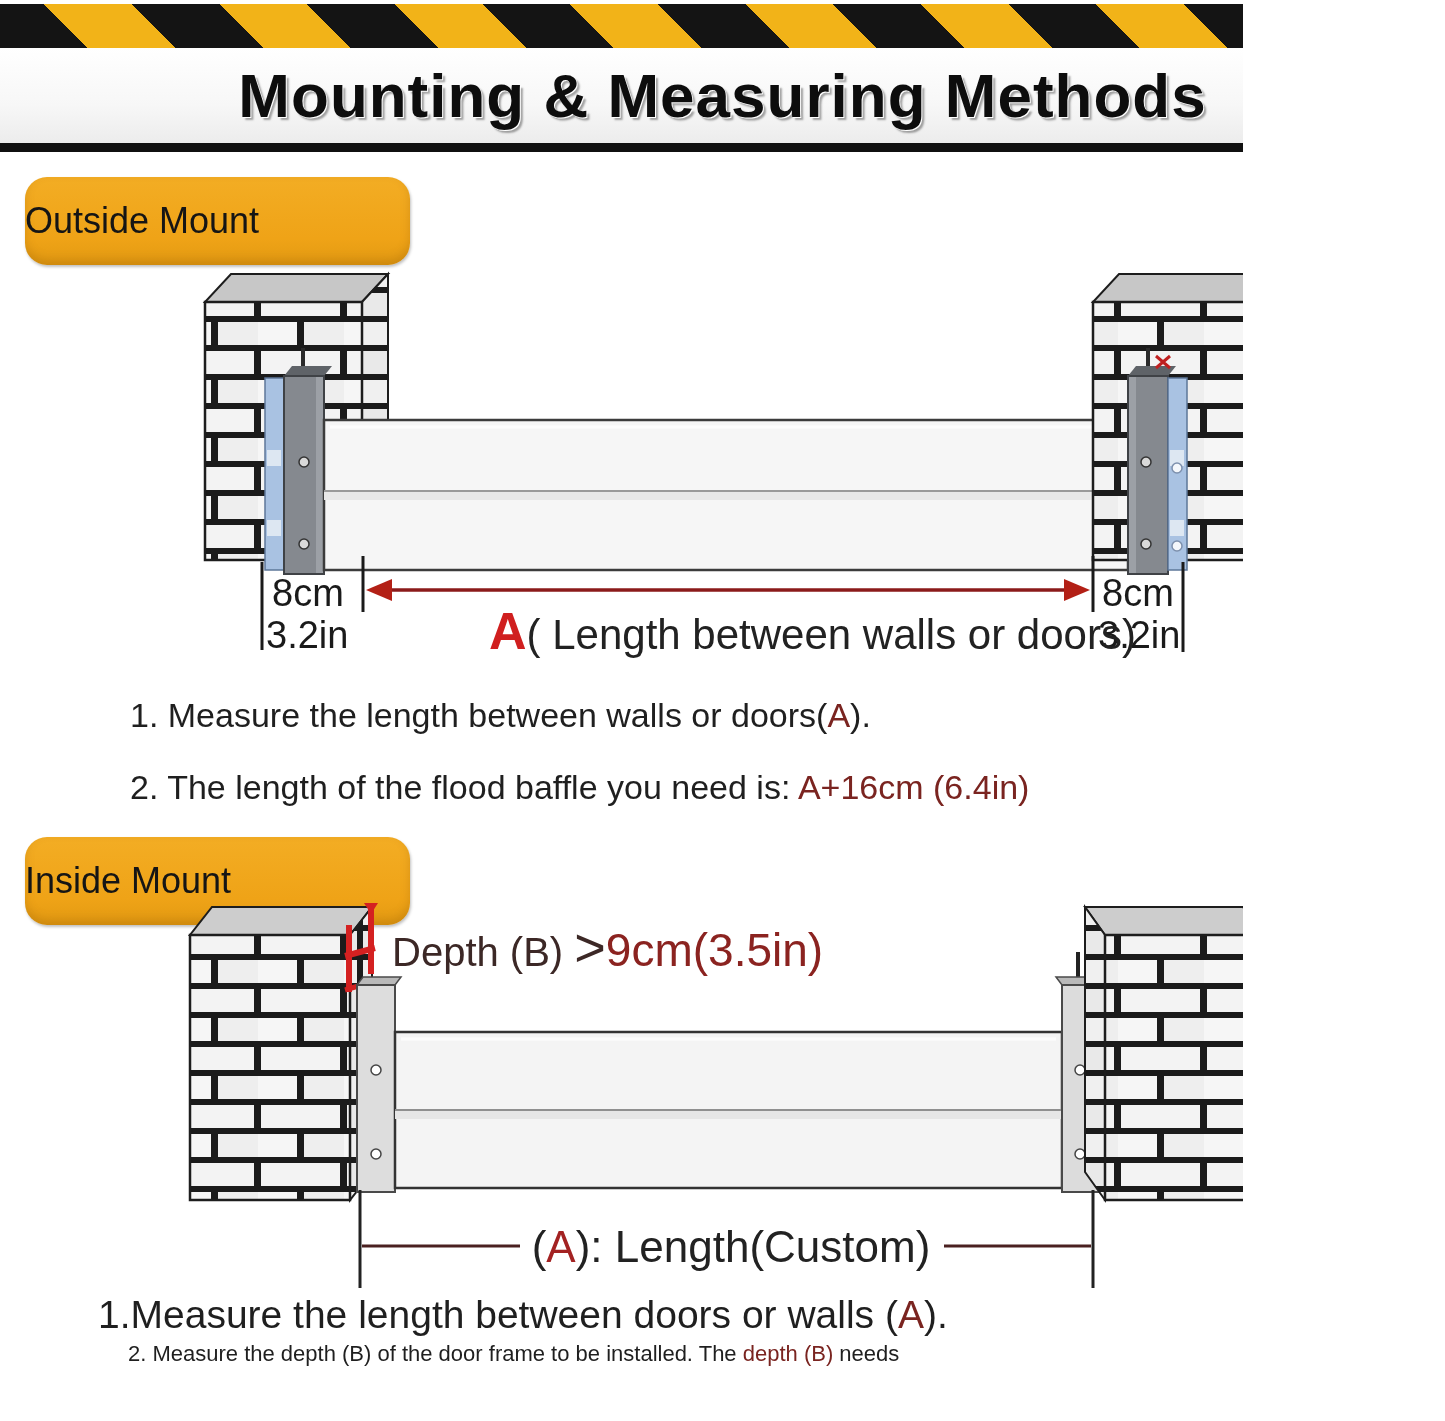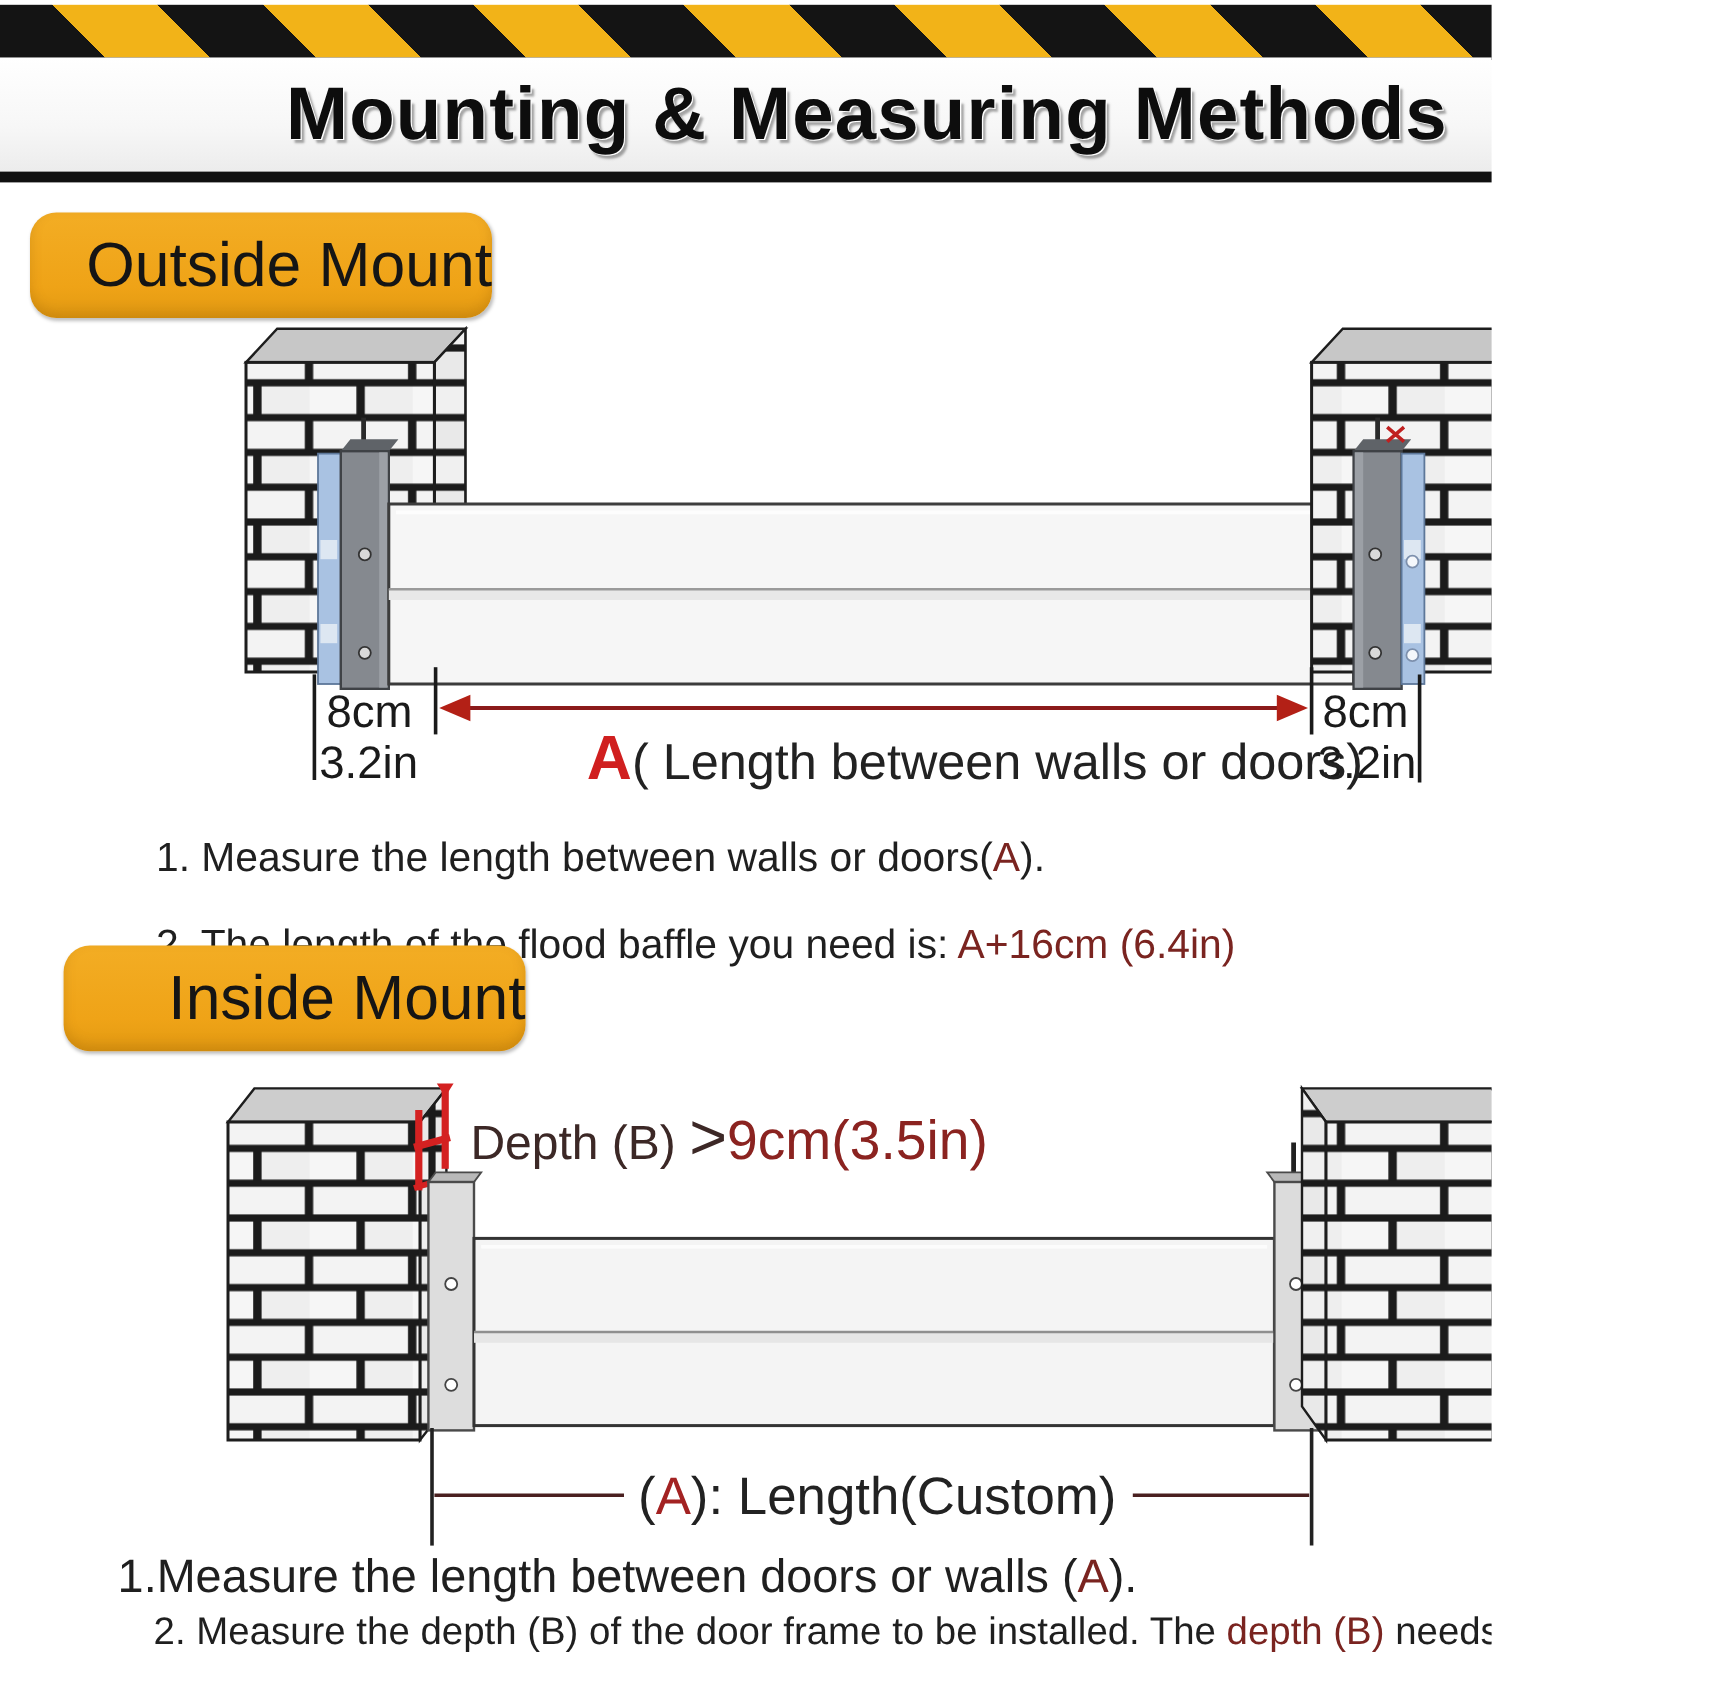--- a/index.html
+++ b/index.html
@@ -21,36 +21,36 @@
   .title-band h1{
     margin:0;font-size:62px;font-weight:bold;color:#0d0d0d;letter-spacing:1px;
     text-shadow:1px 1px 0 #ffffff,3px 3px 2px rgba(0,0,0,.35);
   }
   .header-bar{position:absolute;left:0;top:143px;width:1445px;height:9px;background:#101010;}
   
   .badge{
     position:absolute;left:25px;width:385px;height:88px;border-radius:22px;
     background:linear-gradient(180deg,#f3ad24 0%,#efa317 70%,#e29a12 100%);
     box-shadow:inset 0 -5px 10px rgba(140,85,0,.25),1px 2px 3px rgba(0,0,0,.25);
-    display:flex;align-items:center;justify-content:flex-end;
-    font-size:52px;color:#151515;
+    display:flex;align-items:center;justify-content:flex-start;
+    font-size:36px;color:#151515;
   }
   .badge.outside{top:177px;}
-  .badge.inside{top:788px;margin-left:28px;}
+  .badge.inside{top:837px;}
   
   .diagram{position:absolute;left:0;}
   
   .step{
     position:absolute;font-size:34px;color:#1f1f1f;white-space:nowrap;
   }
   .step .em{color:#7a2420;}
   .step-out-1{left:130px;top:696px;text-align:right;}
   .step-out-2{left:130px;top:768px;}
   .step-in-1{left:98px;top:1293px;font-size:39px;}
-  .step-in-2{left:128px;top:1341px;font-size:32px;}
+  .step-in-2{left:128px;top:1341px;font-size:22px;}
   .step-in-3{left:95px;top:1381px;font-size:32px;}
   svg text{font-family:"Liberation Sans","DejaVu Sans",sans-serif;}
 </style>
 </head>
 <body>
 
 <div class="page">
 
   <div class="stripes"></div>
   <div class="title-band">

